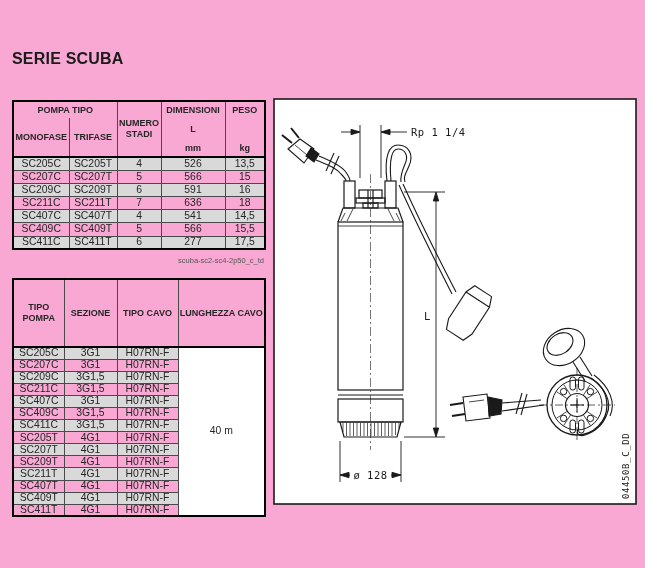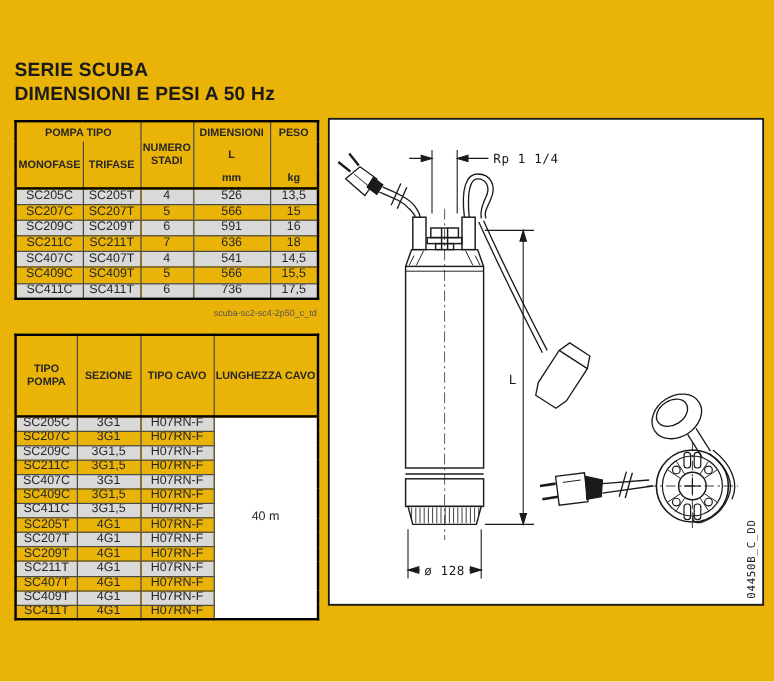--- a/index.html
+++ b/index.html
@@ -1,16 +1,16 @@
 <!DOCTYPE html>
 <html style="--row-shade: #d9d9d9; --table-border: #000000; --inner-border: #4a4a4a; --text: #262626; --caption: #555555;"><head>
 <meta charset="utf-8">
 <style>
   html,body{margin:0;padding:0;background:#fff;}
-  .page{position:relative;width:645px;height:568px;background:#eab308;overflow:hidden;
+  .page{position:relative;width:645px;height:568px;background:#f9a8d4;overflow:hidden;
         font-family:"Liberation Sans",sans-serif;color:var(--text,#262626);}
   .title{position:absolute;left:12px;top:49px;font-weight:bold;font-size:16px;
          line-height:20px;color:#1a1a1a;letter-spacing:.2px;}
   table{border-collapse:collapse;table-layout:fixed;position:absolute;left:12px;
         border:2px solid var(--table-border,#000);}
   .t1{top:100px;width:252px;}
   .t2{top:278px;width:252px;}
   th,td{border:1px solid var(--inner-border,#4a4a4a);overflow:hidden;}
   thead{border-bottom:2px solid var(--table-border,#000);margin-top:42px;}
   thead th{border-top:none;border-bottom:none;font-size:9px;font-weight:bold;
@@ -31,21 +31,20 @@
   .dtext{font-family:"DejaVu Sans Mono",monospace;font-size:10.5px;fill:#1a1a1a;letter-spacing:.5px;}
   .code{font-family:"DejaVu Sans Mono",monospace;font-size:9px;fill:#222;letter-spacing:.6px;}
 </style>
 </head>
 <body>
 
 <div class="page">
 
   <div class="title">
     <div>SERIE SCUBA</div>
-    <div>DIMENSIONI E PESI A 50 Hz</div>
   </div>
 
   <table class="t1">
     <colgroup>
         <col style="width:56px">
         <col style="width:48px">
         <col style="width:44px">
         <col style="width:64px">
         <col style="width:40px">
       </colgroup>
@@ -107,21 +106,21 @@
         <td class="al">SC409C</td>
         <td class="al">SC409T</td>
         <td>5</td>
         <td>566</td>
         <td>15,5</td>
       </tr>
       <tr>
         <td class="al">SC411C</td>
         <td class="al">SC411T</td>
         <td>6</td>
-        <td>736</td>
+        <td>277</td>
         <td>17,5</td>
       </tr>
     </tbody>
   </table>
 
   <div class="caption">scuba-sc2-sc4-2p50_c_td</div>
 
   <table class="t2">
     <colgroup>
         <col style="width:51px">

